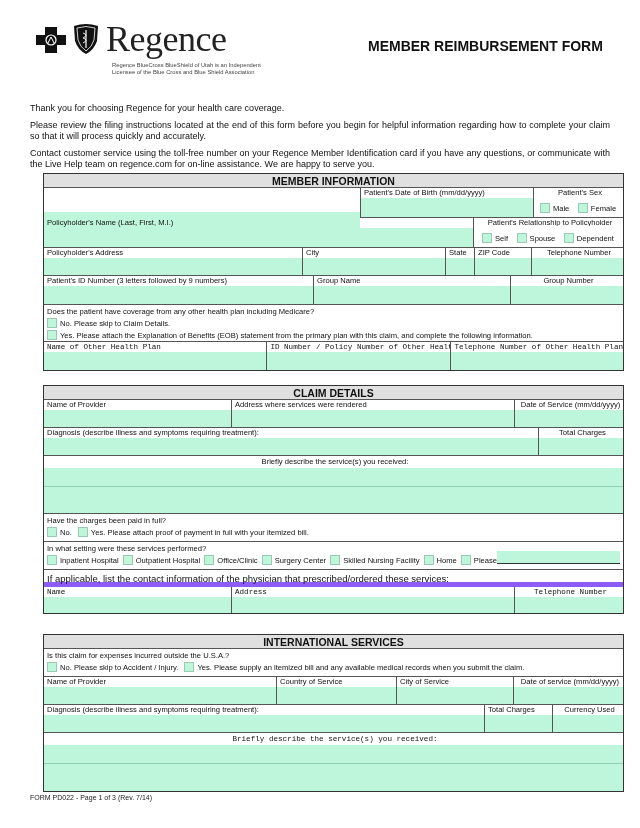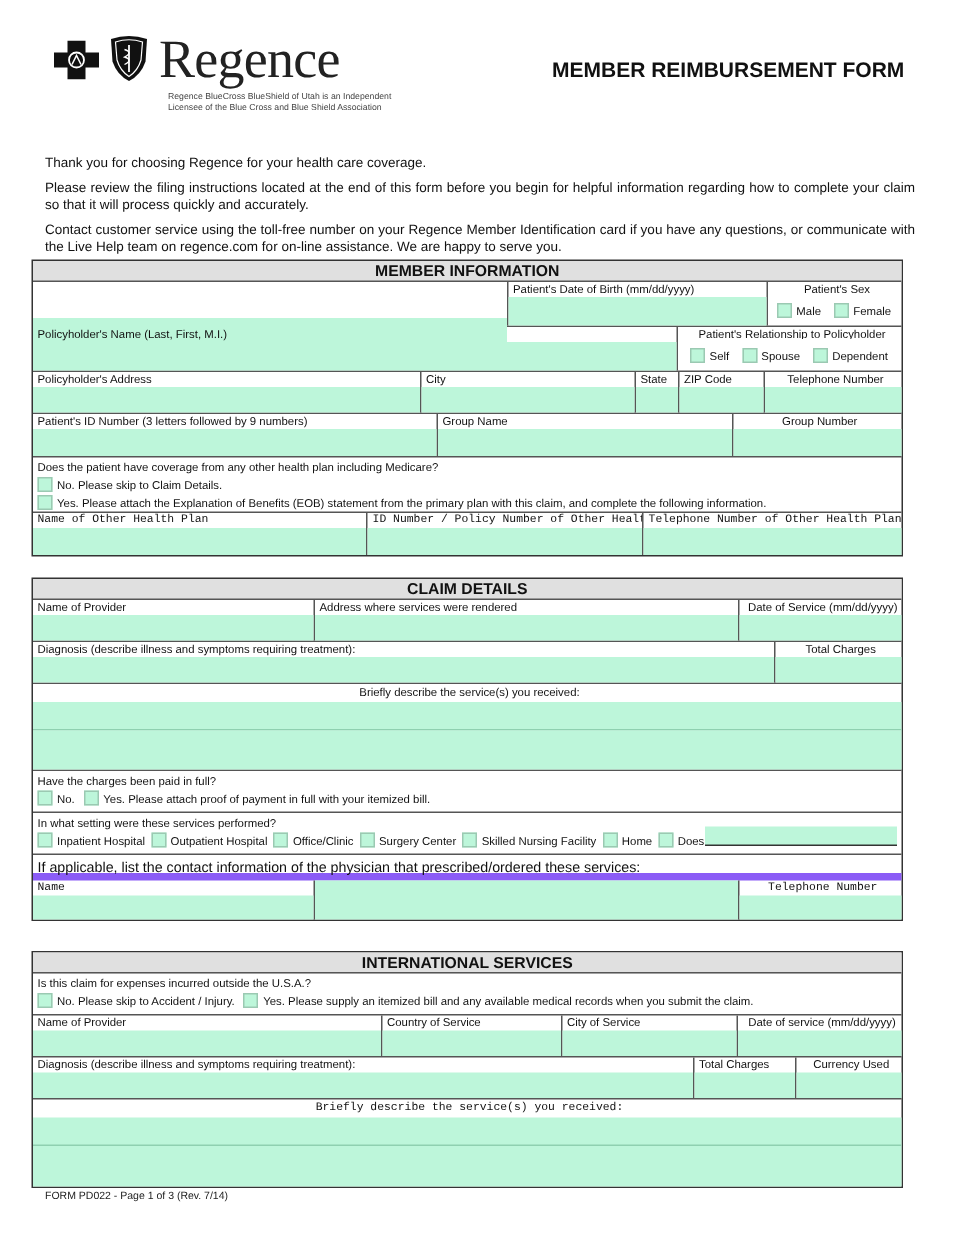--- a/index.html
+++ b/index.html
@@ -9,21 +9,21 @@
   .header { position: absolute; left: 0; top: 0; width: 640px; height: 95px; }
   .logo-cross { position: absolute; left: 36px; top: 27px; width: 30px; height: 26px; }
   .logo-shield { position: absolute; left: 72px; top: 23px; width: 28px; height: 32px; }
   .brand-name { position: absolute; left: 106px; top: 18px; font-family: "Liberation Serif", serif; font-size: 36px; color: #222; letter-spacing: -0.5px; }
   .brand-sub { position: absolute; left: 112px; top: 62px; font-size: 5.8px; line-height: 7px; color: #444; }
   .form-title { position: absolute; left: 368px; top: 38px; font-size: 14px; font-weight: bold; color: #111; text-align: right; }
 
   .intro { position: absolute; left: 30px; top: 103px; width: 580px; font-size: 9px; line-height: 11px; color: #111; }
   .intro p { margin-bottom: 6px; text-align: justify; }
 
-  .section { position: absolute; left: 21px; width: 581px; border: 1.5px solid #333; background: #fff; }
+  .section { position: absolute; left: 43px; width: 581px; border: 1.5px solid #333; background: #fff; }
   .sec-title { height: 14px; background: #e0e0e0; border-bottom: 1px solid #555; text-align: center; font-size: 10.5px; font-weight: bold; line-height: 14px; }
   .row { display: flex; border-bottom: 1px solid #555; }
   .row:last-child { border-bottom: none; font-family: Liberation Mono, monospace; }
   .cell { border-right: 1px solid #555; display: flex; flex-direction: column; }
   .cell:last-child { border-right: none; text-align: center; }
   .lbl { font-size: 7.6px; line-height: 10px; padding-left: 3px; height: 10px; white-space: nowrap; overflow: hidden; }
   .fill { background: #bdf6da; flex: 1; min-height: 16px; }
   .chk { display: inline-block; width: 10px; height: 10px; background: #bdf6da; border: 1px solid #9bc9b2; vertical-align: middle; margin-right: 3px; }
   .opt { font-size: 7.6px; display: inline-flex; align-items: center; margin-right: 4px; }
   .block { padding: 1px 3px; font-size: 7.6px; line-height: 11px; }
@@ -240,33 +240,34 @@
         <span class="opt">
             <span class="chk"></span>
             <span>Skilled Nursing Facility</span>
           </span>
         <span class="opt">
             <span class="chk"></span>
             <span>Home</span>
           </span>
         <span class="opt" style="margin-right:0;">
             <span class="chk"></span>
-            <span>Does</span>
+            <span>Please</span>
           </span>
         <span style="flex:1;height:13px;background:#bdf6da;border-bottom:1px solid #333;margin-top:-6px;"></span>
       </div>
     </div>
   </div>
   <div class="bold-q">If applicable, list the contact information of the physician that prescribed/ordered these services:</div>
   <div class="row" style="height:26px;">
     <div class="cell" style="width:188px;">
         <div class="lbl">Name</div>
         <div class="fill"></div>
       </div>
     <div class="cell" style="width:283px;">
+        <div class="lbl">Address</div>
         <div class="fill"></div>
       </div>
     <div class="cell" style="flex:1;">
         <div class="lbl">Telephone Number</div>
         <div class="fill"></div>
       </div>
   </div>
 </div>
 
 <div class="section" style="top:634px;">

